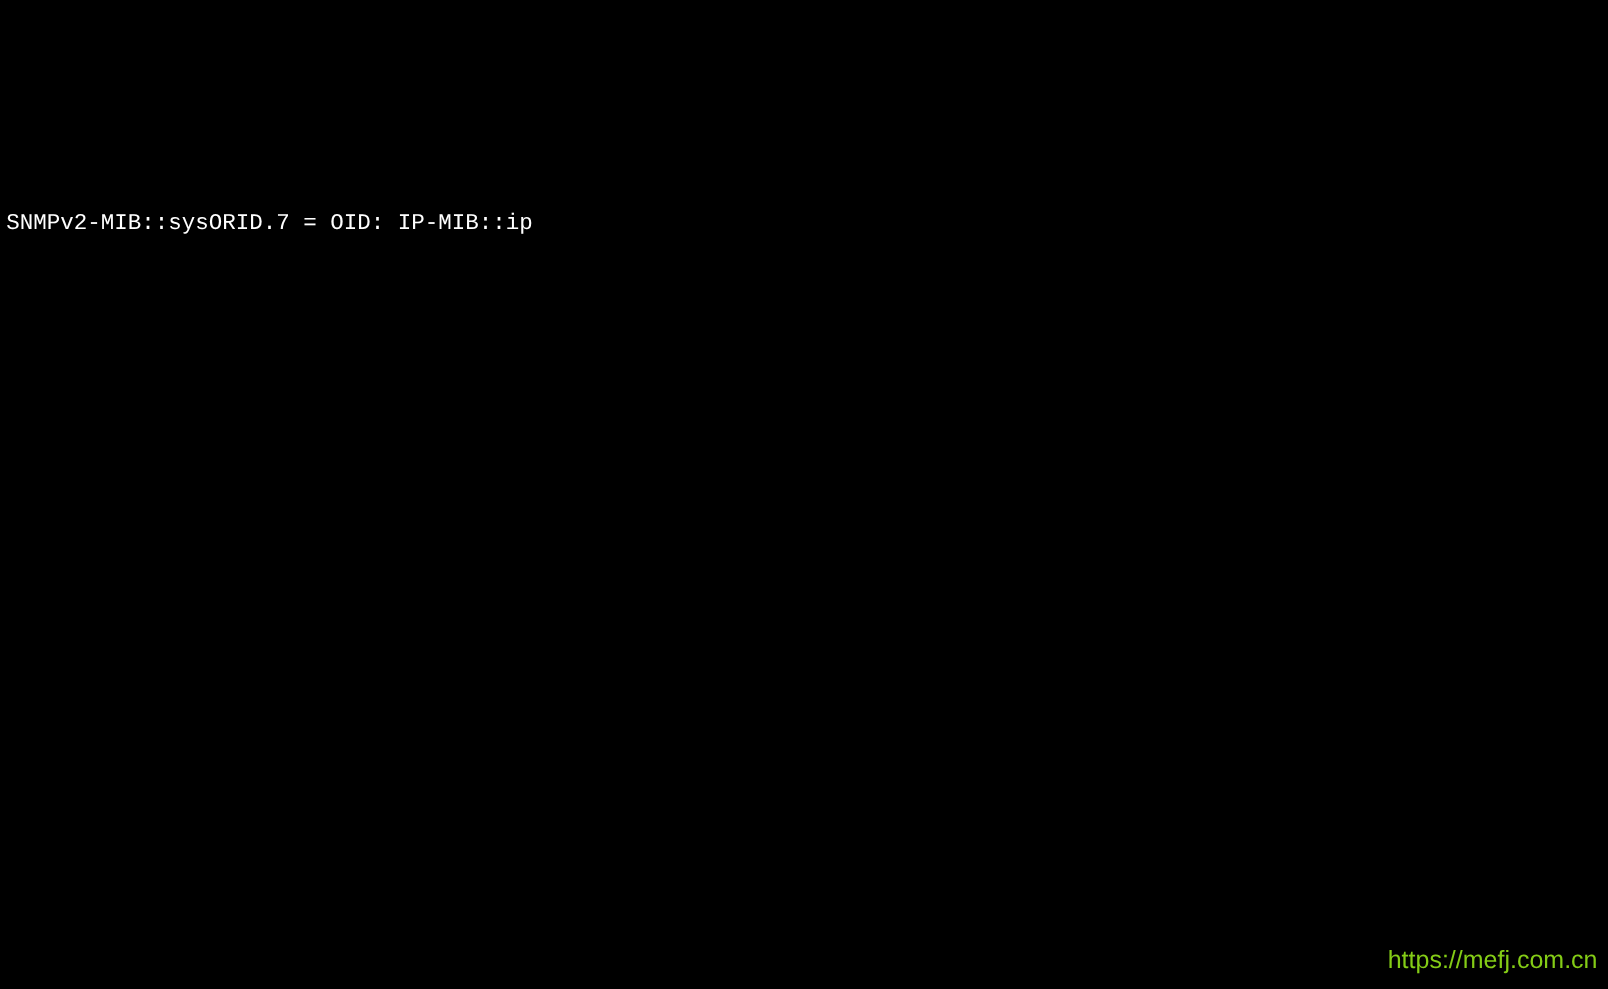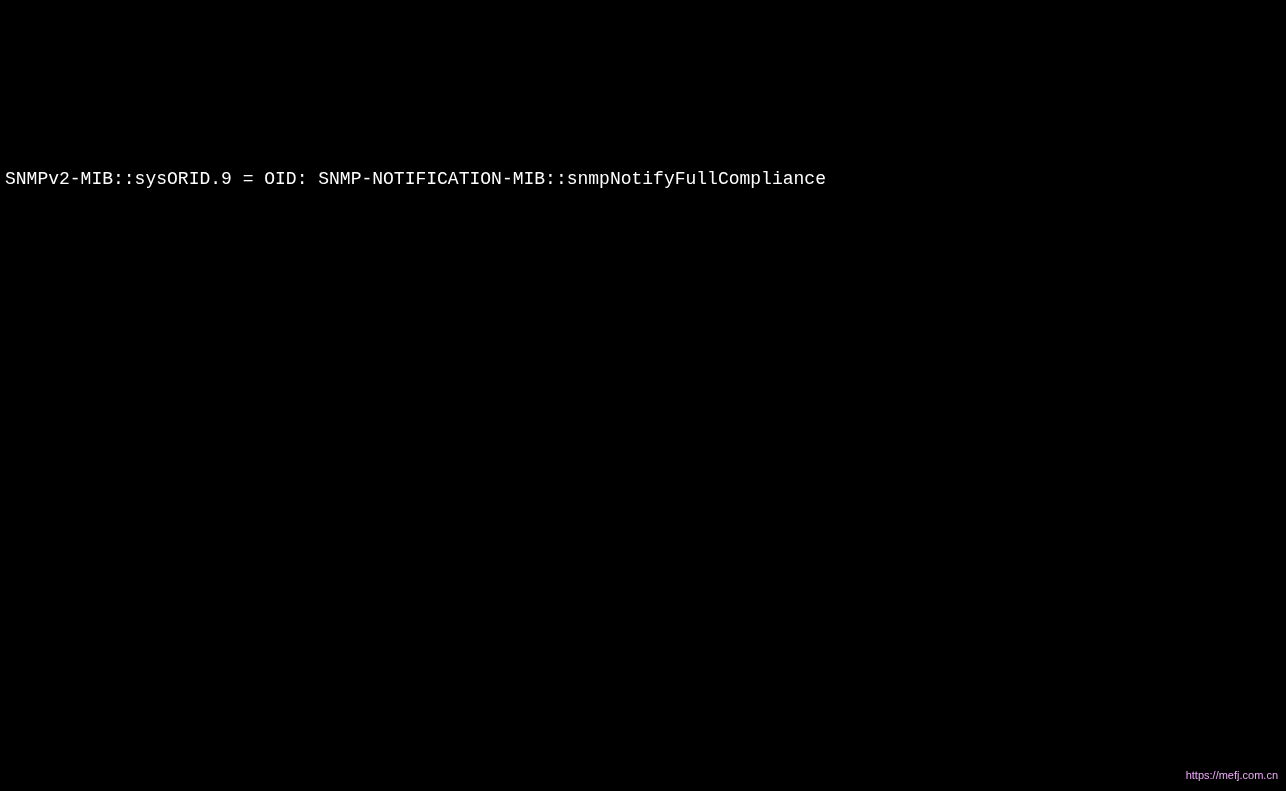--- a/index.html
+++ b/index.html
@@ -25,32 +25,32 @@
       word-break: break-all;
     }
     .terminal-line {
       display: block;
       white-space: pre-wrap;
     }
     .watermark {
       position: absolute;
       bottom: 8px;
       right: 8px;
-      color: #f0abfc;
-      font-size: 11px;
+      color: #84cc16;
+      font-size: 20px;
       font-family: sans-serif;
     }
   </style>
 </head>
 <body>
 
 
 
 <div class="terminal-output">
-  <span class="terminal-line">SNMPv2-MIB::sysORID.9 = OID: SNMP-NOTIFICATION-MIB::snmpNotifyFullCompliance</span>
+  <span class="terminal-line">SNMPv2-MIB::sysORID.7 = OID: IP-MIB::ip</span>
   
   
   
   
   
   
   
   
   
   

